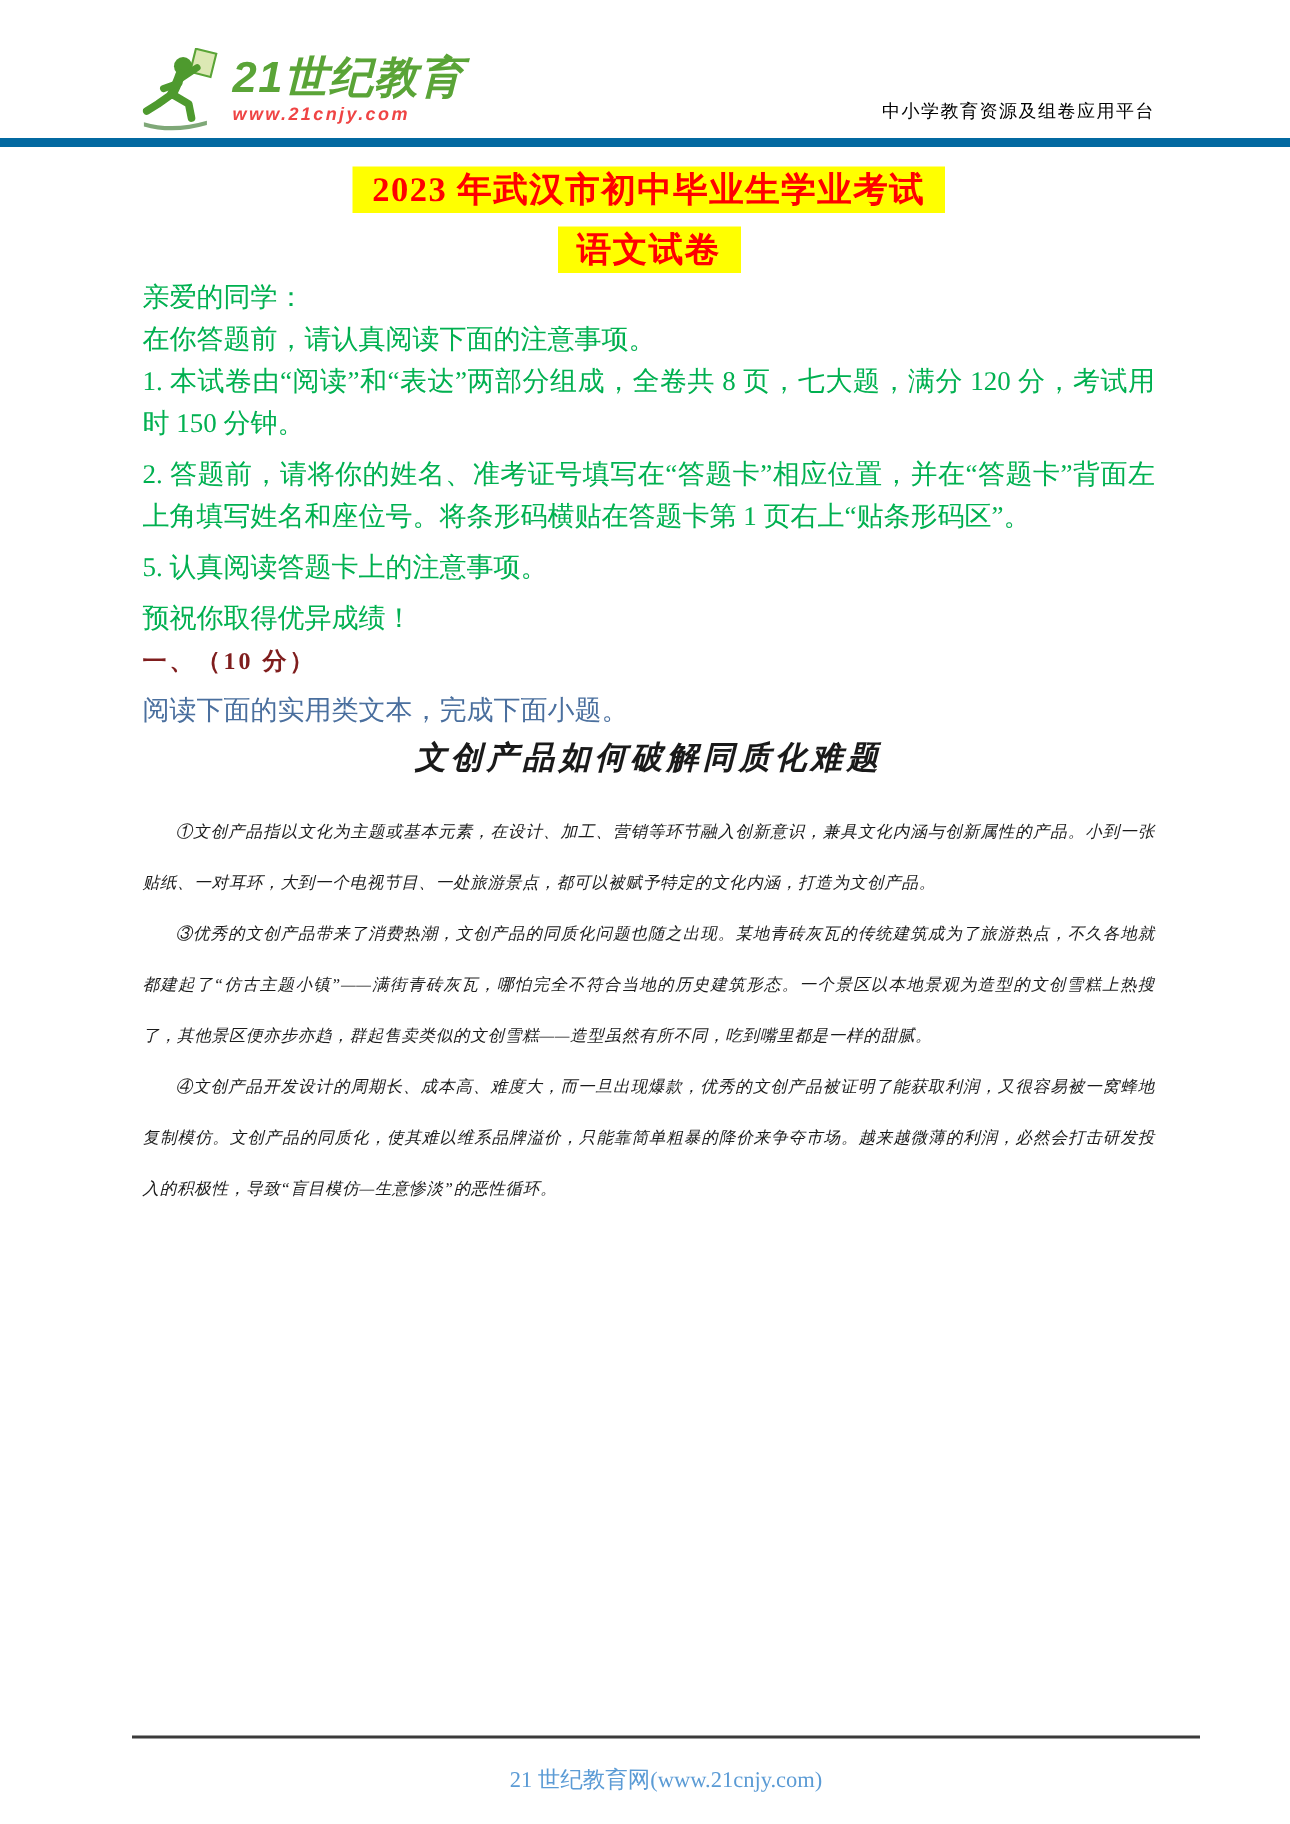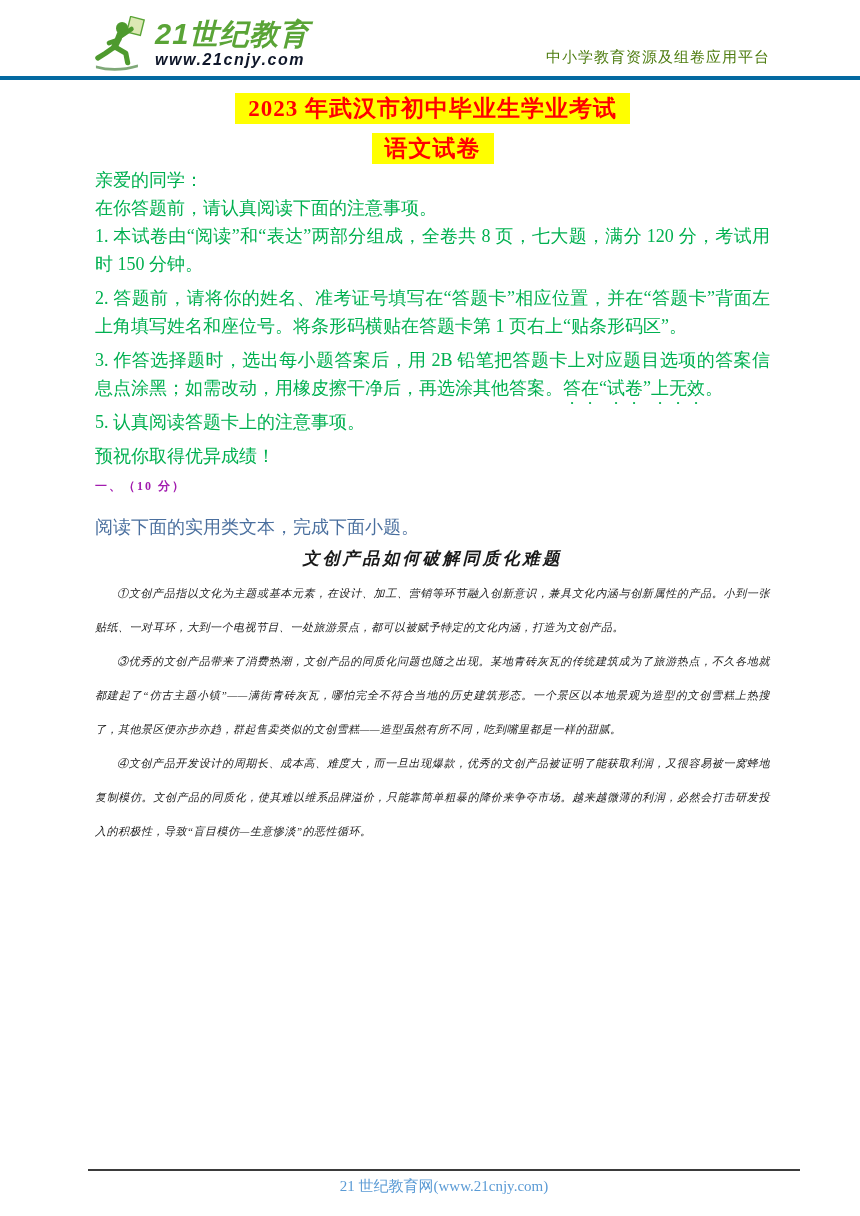--- a/index.html
+++ b/index.html
@@ -6,36 +6,36 @@
   .page {
     width:860px; height:1216px; position:relative; background:#ffffff;
     overflow:hidden; box-sizing:border-box;
     font-family:"Liberation Serif","DejaVu Serif",serif;
   }
   .content { padding:0 90px 0 95px; box-sizing:border-box; }
 
   
   .header-bar {
     display:flex; justify-content:space-between; align-items:flex-end;
-    padding:16px 90px 4px 95px; border-bottom:4px solid #0369a1;
+    padding:32px 90px 4px 95px; border-bottom:6px solid #0369a1;
     margin:0 0 0 0;
   }
   .logo { display:flex; align-items:center; gap:4px; }
   .logo svg { display:block; }
   .logo-text { display:flex; flex-direction:column; line-height:1; }
   .brand-name {
     color:#5aa437; font-size:29px; font-weight:bold; font-style:italic;
     font-family:"Liberation Sans","DejaVu Sans",sans-serif; letter-spacing:1px;
   }
   .brand-url {
-    color:#0f172a; font-size:16px; font-weight:bold; font-style:italic;
+    color:#ef4444; font-size:12px; font-weight:bold; font-style:italic;
     font-family:"Liberation Sans","DejaVu Sans",sans-serif;
     letter-spacing:1.6px; margin-top:3px; text-transform:lowercase;
   }
-  .tagline { font-size:15px; color:#4d7c0f; padding-bottom:5px; letter-spacing:1px; }
+  .tagline { font-size:12px; color:#000000; padding-bottom:5px; letter-spacing:1px; }
 
   
   .title-block { text-align:center; margin-top:13px; }
   .title-line { margin-top:0; }
   .title-line + .title-line { margin-top:9px; }
   .hl {
     display:inline-block; background:#ffff00; color:#ff0000;
     font-weight:bold; font-size:23px; line-height:31px; padding:0 13px;
     letter-spacing:1px;
   }
@@ -50,40 +50,40 @@
     -webkit-text-emphasis:filled dot; -webkit-text-emphasis-position:under;
     text-emphasis:filled dot; text-emphasis-position:under right;
   }
 
   
   .section-heading {
     text-align:center; color:#1f3864; font-size:20px; line-height:30px;
     margin:2px 0 0 0; font-weight:600; letter-spacing:1px;
   }
   .part-heading {
-    color:#a21caf; font-weight:bold; font-size:12px; line-height:30px;
-    margin:1px 0 12px 0; letter-spacing:2px;
+    color:#7f1d1d; font-weight:bold; font-size:16px; line-height:30px;
+    margin:1px 0 2px 0; letter-spacing:2px;
   }
   .instruction {
     color:#4a6f9e; font-size:18px; line-height:28px; margin:1px 0 0 0;
   }
   .article-title {
-    text-align:center; color:#1a1a1a; font-size:17px; font-style:italic;
-    line-height:34px; margin:1px 0 0 0; letter-spacing:3px; font-weight:600;
+    text-align:center; color:#1a1a1a; font-size:21px; font-style:italic;
+    line-height:34px; margin:1px 0 16px 0; letter-spacing:3px; font-weight:600;
   }
   .article p {
     margin:0; text-indent:2em; color:#1a1a1a; font-size:11px;
     font-style:italic; line-height:34px; text-align:justify;
     letter-spacing:0.5px;
   }
 
   
   .footer {
     position:absolute; left:88px; right:60px; bottom:20px;
-    border-top:2px solid #3b3b3b; text-align:center; padding-top:6px;
+    border-top:2px solid #3b3b3b; text-align:center; padding-top:18px;
   }
   .footer-text { color:#5b9bd5; font-size:15px; }
 </style>
 </head>
 <body>
 
 <div class="page">
 
   <div class="header-bar">
     <div class="logo">
@@ -115,21 +115,20 @@
       <div class="title-line">
         <span class="hl">语文试卷</span>
       </div>
     </div>
 
     <div class="notice">
       <p>亲爱的同学：</p>
       <p>在你答题前，请认真阅读下面的注意事项。</p>
       <p><span>1. 本试卷由“阅读”和“表达”两部分组成，全卷共 8 页，七大题，满分 120 分，考试用时 150 分钟。</span><span class="emph"></span><span></span></p>
       <p><span>2. 答题前，请将你的姓名、准考证号填写在“答题卡”相应位置，并在“答题卡”背面左上角填写姓名和座位号。将条形码横贴在答题卡第 1 页右上“贴条形码区”。</span><span class="emph"></span><span></span></p>
-      <p><span>3. 作答选择题时，选出每小题答案后，用 2B 铅笔把答题卡上对应题目选项的答案信息点涂黑；如需改动，用橡皮擦干净后，再选涂其他答案。</span><span class="emph">答在“试卷”上无效</span><span>。</span></p>
       <p><span>5. 认真阅读答题卡上的注意事项。</span><span class="emph"></span><span></span></p>
       <p>预祝你取得优异成绩！</p>
     </div>
 
     <h3 class="part-heading">一、（10 分）</h3>
     <p class="instruction">阅读下面的实用类文本，完成下面小题。</p>
 
     <div class="article">
       <h4 class="article-title">文创产品如何破解同质化难题</h4>
       <p>①文创产品指以文化为主题或基本元素，在设计、加工、营销等环节融入创新意识，兼具文化内涵与创新属性的产品。小到一张贴纸、一对耳环，大到一个电视节目、一处旅游景点，都可以被赋予特定的文化内涵，打造为文创产品。</p>

